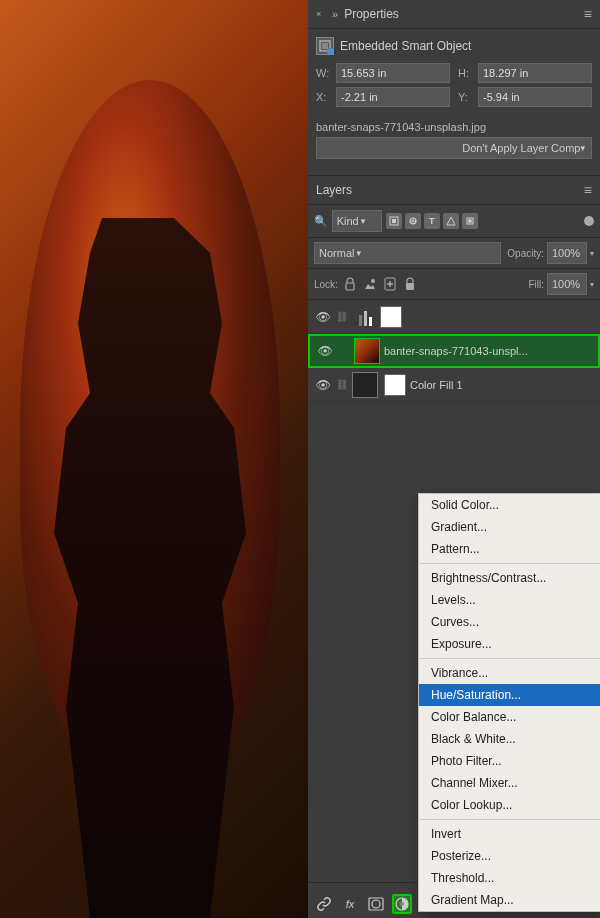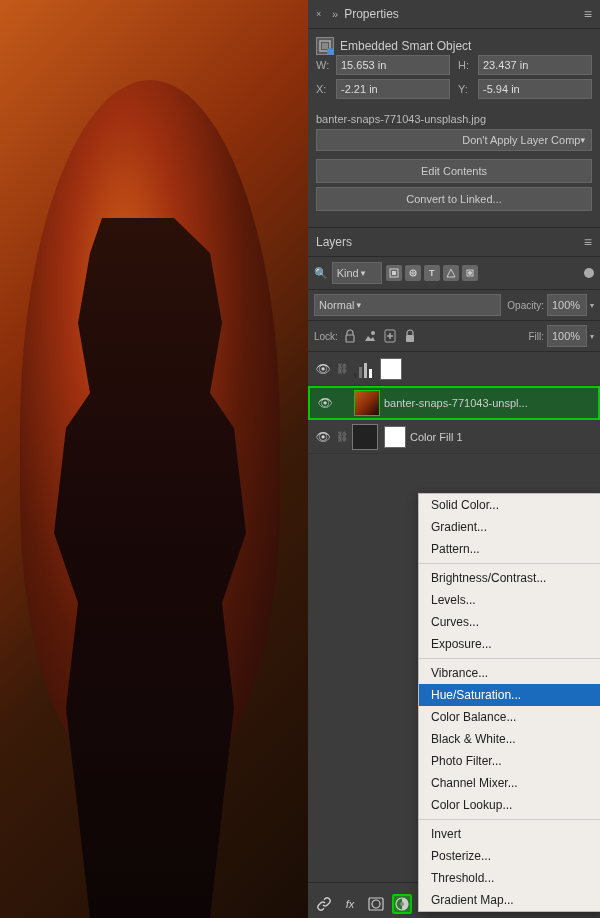--- a/index.html
+++ b/index.html
@@ -90,20 +90,21 @@
     }
 
     .properties-content {
       padding: 8px;
     }
 
     .smart-object-row {
       display: flex;
       align-items: center;
       gap: 6px;
+      margin-bottom: 8px;
     }
     .smart-object-icon {
       width: 18px; height: 18px;
       background: #5a5a5a;
       border: 1px solid #888;
       display: flex; align-items: center; justify-content: center;
       font-size: 9px; color: #ccc;
       position: relative;
     }
     .smart-object-icon::after {
@@ -480,21 +481,21 @@
         <span class="smart-object-label">Embedded Smart Object</span>
       </div>
 
       <div class="dimensions-row">
         <div class="dim-field">
           <span class="dim-label">W:</span>
           <div class="dim-value">15.653 in</div>
         </div>
         <div class="dim-field">
           <span class="dim-label">H:</span>
-          <div class="dim-value">23.437 in</div>
+          <div class="dim-value">18.297 in</div>
         </div>
       </div>
 
       <div class="dimensions-row">
         <div class="dim-field">
           <span class="dim-label">X:</span>
           <div class="dim-value">-2.21 in</div>
         </div>
         <div class="dim-field">
           <span class="dim-label">Y:</span>
@@ -504,24 +505,20 @@
 
       <div class="filename-row">
         <span>banter-snaps-771043-unsplash.jpg</span>
       </div>
 
       <div class="layer-comp-dropdown">
         <span>Don't Apply Layer Comp</span>
         <span class="chevron">▾</span>
       </div>
 
-      <div class="edit-buttons">
-        <div class="edit-btn">Edit Contents</div>
-        <div class="edit-btn">Convert to Linked...</div>
-      </div>
 
     </div>
   </div>
 
   <div class="layers-panel">
 
     <div class="layers-header">
       <span class="layers-title">Layers</span>
       <span class="panel-menu-icon">≡</span>
     </div>

